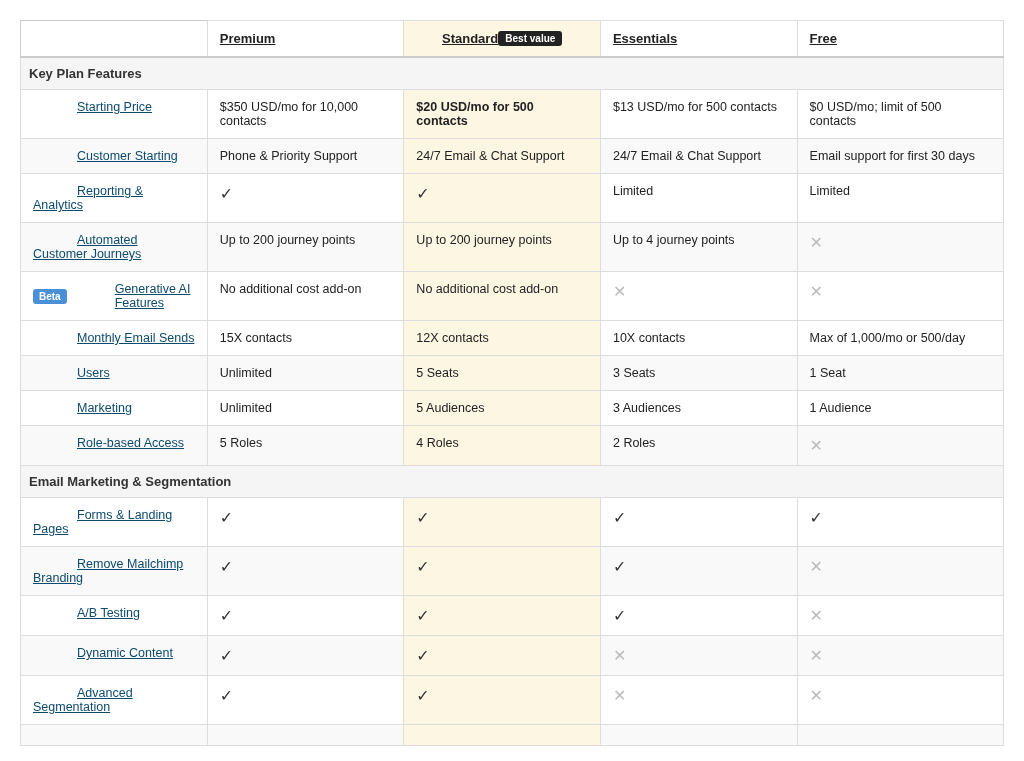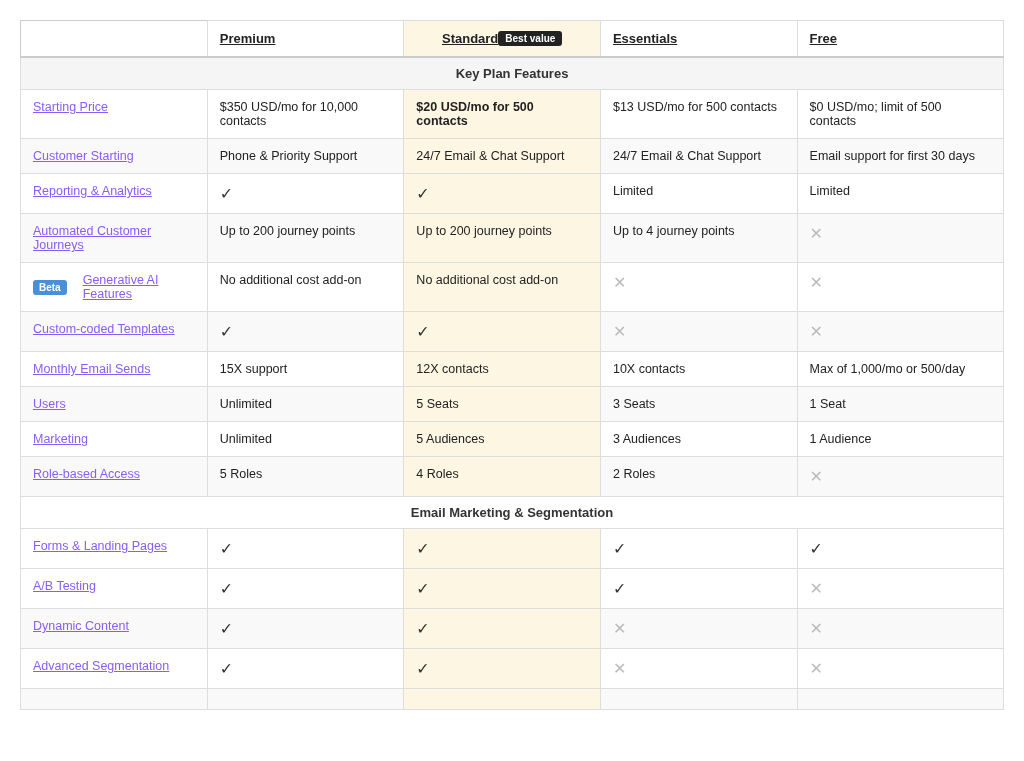--- a/index.html
+++ b/index.html
@@ -45,33 +45,33 @@
     }
     td.col-standard {
       background: #fdf6e3;
       margin-top: 32px;
     }
 
     
     tr.section-header td {
       background: #f5f5f5;
       font-weight: 600;
-      text-align: center;
       color: #333;
       padding: 8px;
     }
 
     
     td.feature-name {
       font-size: 12.5px;
     }
     td.feature-name a, td.feature-name span.link {
-      color: #8b5cf6;
+      color: #0c4a6e;
       text-decoration: underline;
       cursor: pointer;
+      margin-left: 44px;
     }
 
     
     td.value {
       font-size: 12.5px;
       text-align: left;
     }
 
     .check-mark {
       color: #333;
@@ -113,21 +113,21 @@
       font-size: 10px;
       font-weight: 600;
       padding: 2px 6px;
       border-radius: 3px;
       margin-right: 4px;
       display: inline-block;
     }
     .beta-outer {
       display: flex;
       align-items: center;
-      gap: 12px;
+      gap: 0;
       flex-wrap: nowrap;
     }
 
     tr:nth-child(even) td:not(.col-standard) {
       background: #fff;
     }
     tr.alt-row td:not(.col-standard) {
       background: #f9f9f9;
     }
   </style>
@@ -202,30 +202,23 @@
             <div class="beta-outer">
         <span class="beta-badge">Beta</span>
         <span class="link">Generative AI Features</span>
       </div>
           </td>
       <td class="value">No additional cost add-on</td>
       <td class="value col-standard">No additional cost add-on</td>
       <td class="value"><span class="x-mark">✕</span></td>
       <td class="value"><span class="x-mark">✕</span></td>
     </tr>
-        <tr class="alt-row">
-      <td class="feature-name"><span class="link">Custom-coded Templates</span></td>
-      <td class="value"><span class="check-mark">✓</span></td>
-      <td class="value col-standard"><span class="check-mark">✓</span></td>
-      <td class="value"><span class="x-mark">✕</span></td>
-      <td class="value"><span class="x-mark">✕</span></td>
-    </tr>
         <tr>
       <td class="feature-name"><span class="link">Monthly Email Sends</span></td>
-      <td class="value">15X support</td>
+      <td class="value">15X contacts</td>
       <td class="value col-standard">12X contacts</td>
       <td class="value">10X contacts</td>
       <td class="value">Max of 1,000/mo or 500/day</td>
     </tr>
         <tr class="alt-row">
       <td class="feature-name"><span class="link">Users</span></td>
       <td class="value">Unlimited</td>
       <td class="value col-standard">5 Seats</td>
       <td class="value">3 Seats</td>
       <td class="value">1 Seat</td>
@@ -247,20 +240,27 @@
         <tr class="section-header">
           <td colspan="5">Email Marketing &amp; Segmentation</td>
         </tr>
         <tr>
       <td class="feature-name"><span class="link">Forms &amp; Landing Pages</span></td>
       <td class="value"><span class="check-mark">✓</span></td>
       <td class="value col-standard"><span class="check-mark">✓</span></td>
       <td class="value"><span class="check-mark">✓</span></td>
       <td class="value"><span class="check-mark">✓</span></td>
     </tr>
+        <tr class="alt-row">
+      <td class="feature-name"><span class="link">Remove Mailchimp Branding</span></td>
+      <td class="value"><span class="check-mark">✓</span></td>
+      <td class="value col-standard"><span class="check-mark">✓</span></td>
+      <td class="value"><span class="check-mark">✓</span></td>
+      <td class="value"><span class="x-mark">✕</span></td>
+    </tr>
         <tr>
       <td class="feature-name"><span class="link">A/B Testing</span></td>
       <td class="value"><span class="check-mark">✓</span></td>
       <td class="value col-standard"><span class="check-mark">✓</span></td>
       <td class="value"><span class="check-mark">✓</span></td>
       <td class="value"><span class="x-mark">✕</span></td>
     </tr>
         <tr class="alt-row">
       <td class="feature-name"><span class="link">Dynamic Content</span></td>
       <td class="value"><span class="check-mark">✓</span></td>

